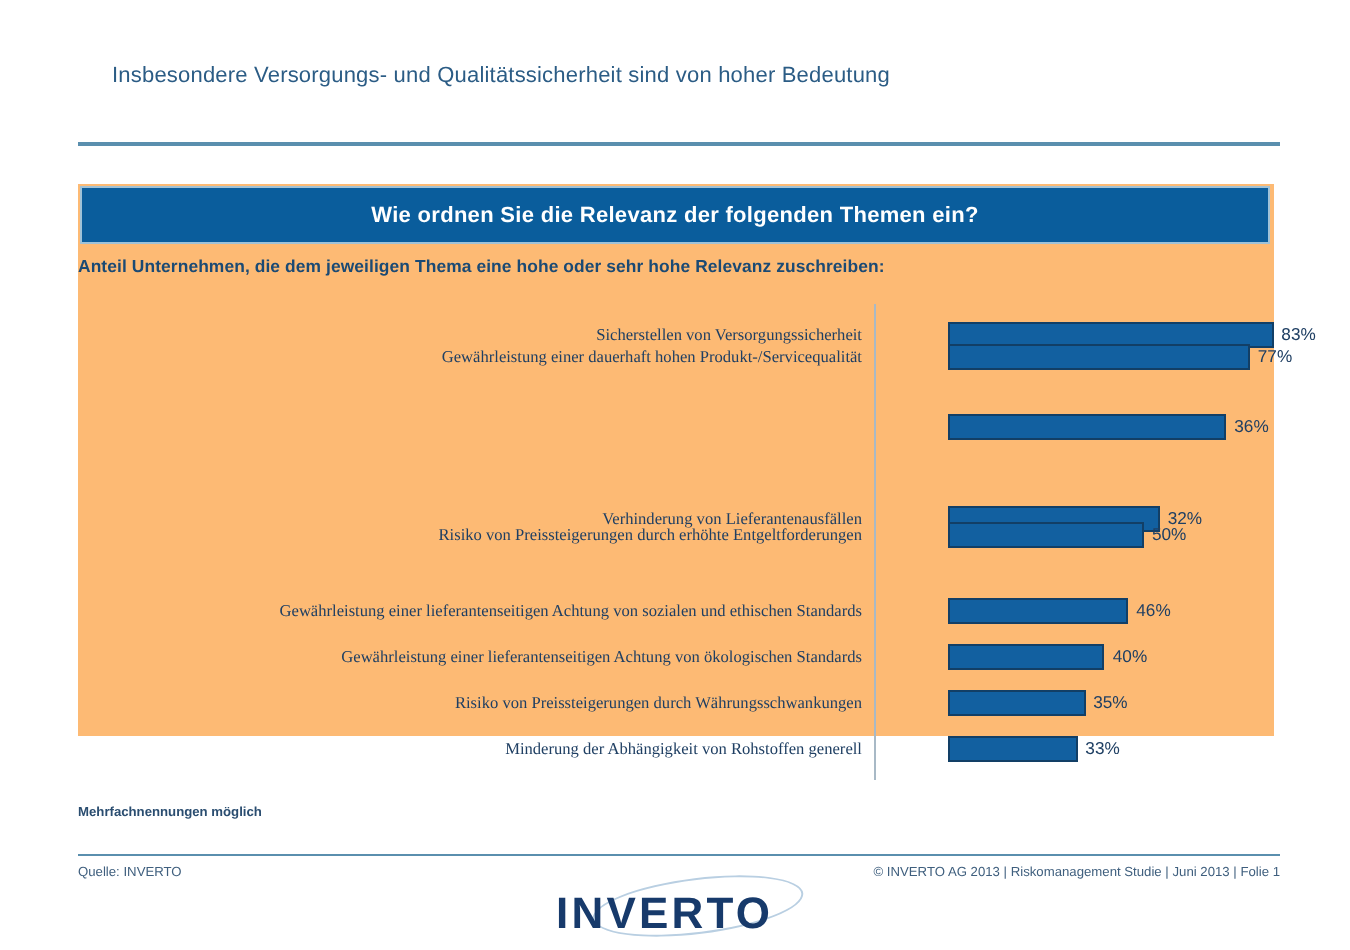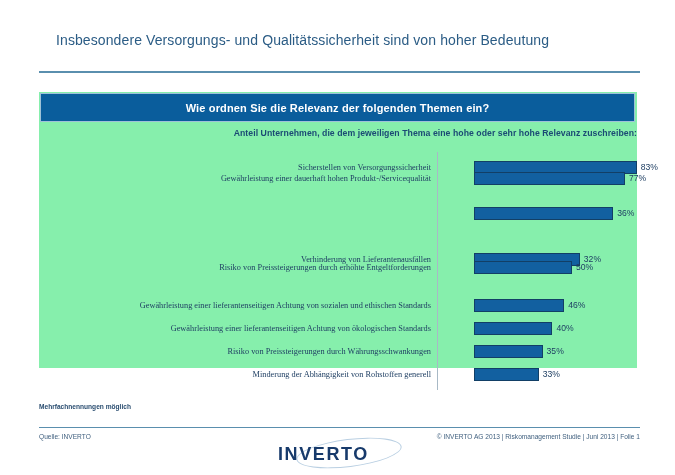--- a/index.html
+++ b/index.html
@@ -14,21 +14,21 @@
     font-family: "Liberation Sans", sans-serif;
     overflow: hidden;
     color: #1f3b5c;
   }
 
   
   #slide-title {
     position: absolute;
     left: 56px;
     top: 32px;
-    font-size: 14px;
+    font-size: 11px;
     font-weight: 400;
     color: #2b5c85;
     letter-spacing: 0.1px;
     white-space: nowrap;
   }
   #title-rule {
     position: absolute;
     left: 39px;
     top: 71px;
     width: 601px;
@@ -36,21 +36,21 @@
     background: #5a8fae;
   }
 
   
   #chart-panel {
     position: absolute;
     left: 39px;
     top: 92px;
     width: 598px;
     height: 276px;
-    background: #86efac;
+    background: #fdba74;
   }
   #panel-header {
     position: absolute;
     left: 1px;
     top: 1px;
     width: 595px;
     height: 29px;
     background: #0a5d9c;
     border: 1px solid #9fc2d8;
     box-sizing: border-box;
@@ -62,21 +62,21 @@
     color: #ffffff;
     font-size: 11px;
     font-weight: bold;
     letter-spacing: 0.15px;
   }
   #panel-subtitle {
     position: absolute;
     left: 0;
     top: 36px;
     width: 598px;
-    text-align: right;
+    text-align: left;
     font-size: 8.7px;
     font-weight: bold;
     color: #1b4a74;
     letter-spacing: 0.05px;
   }
 
   
   #plot {
     position: absolute;
     left: 0;
@@ -174,21 +174,21 @@
     position: absolute;
     left: 274px;
     top: 438px;
     width: 132px;
     height: 34px;
   }
   #logo-text {
     position: absolute;
     left: 4px;
     top: 6px;
-    font-size: 18px;
+    font-size: 22px;
     font-weight: bold;
     letter-spacing: 1.6px;
     color: #173a6b;
     font-family: "Liberation Sans", sans-serif;
   }
   #logo-swoosh {
     position: absolute;
     left: 22px;
     top: 1px;
     width: 104px;

